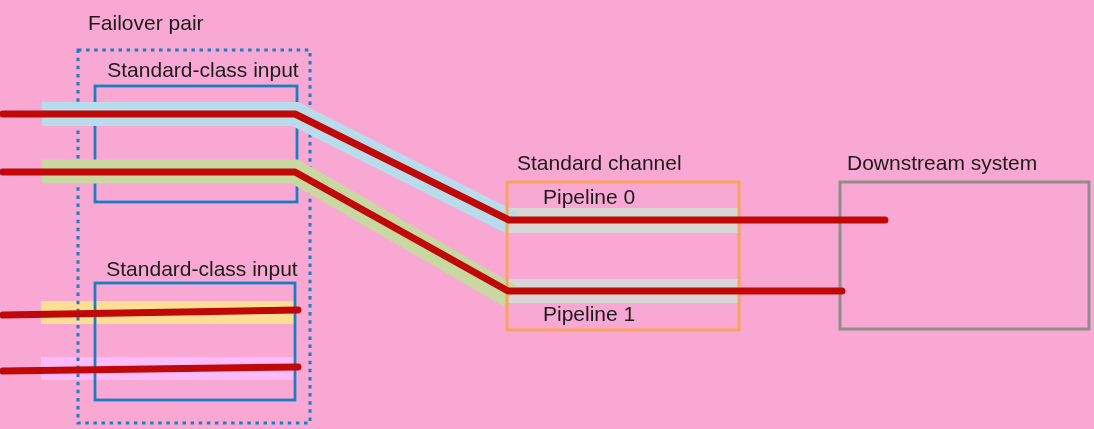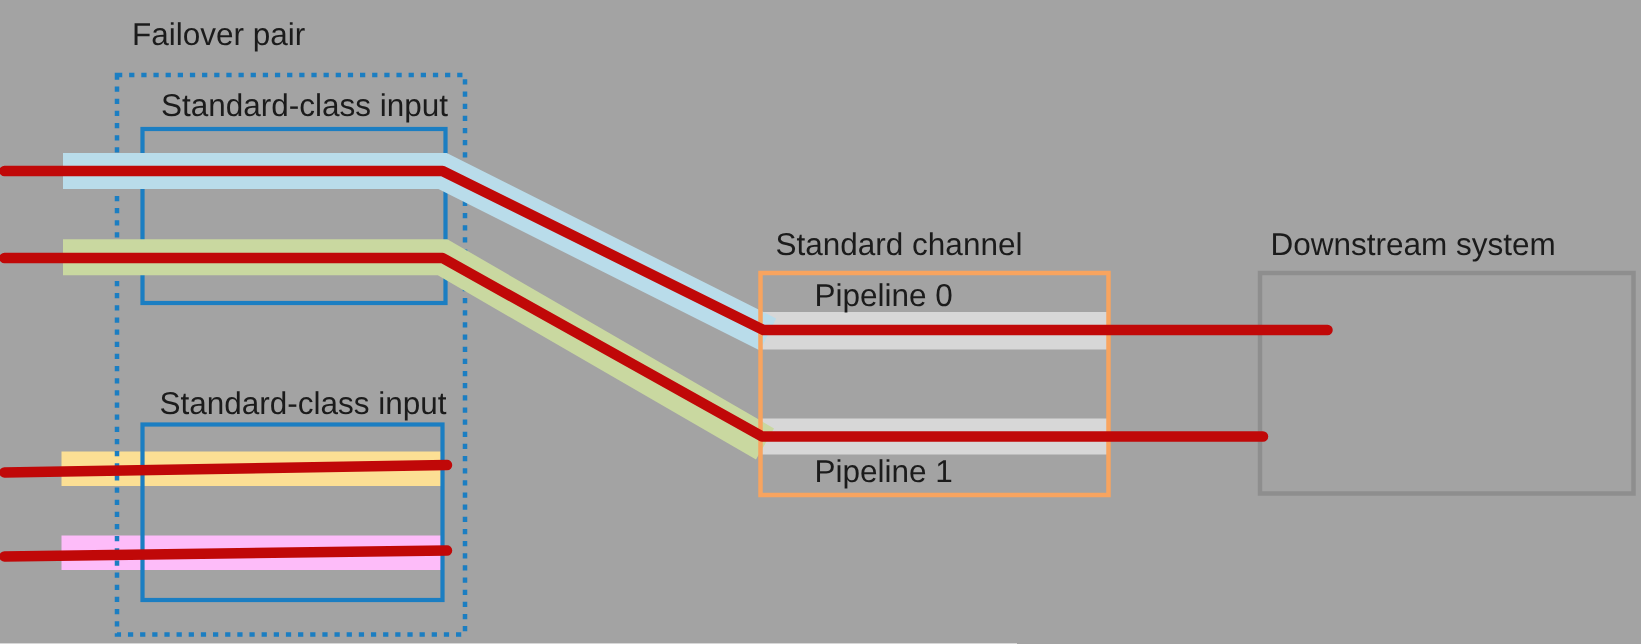--- a/index.html
+++ b/index.html
@@ -1,20 +1,20 @@
 <!DOCTYPE html>
 <html><head>
 <meta charset="utf-8">
 <style>
   html, body { margin: 0; padding: 0; background: #ffffff; }
   .canvas {
     position: relative;
     width: 1094px;
     height: 429px;
-    background: #a3a3a3;
+    background: #f9a8d4;
     font-family: "Liberation Sans", sans-serif;
     overflow: hidden;
   }
   svg { display: block; }
   .lbl {
     font-family: "Liberation Sans", sans-serif;
     font-size: 21px;
     fill: #1b1b1b;
   }
 </style>

